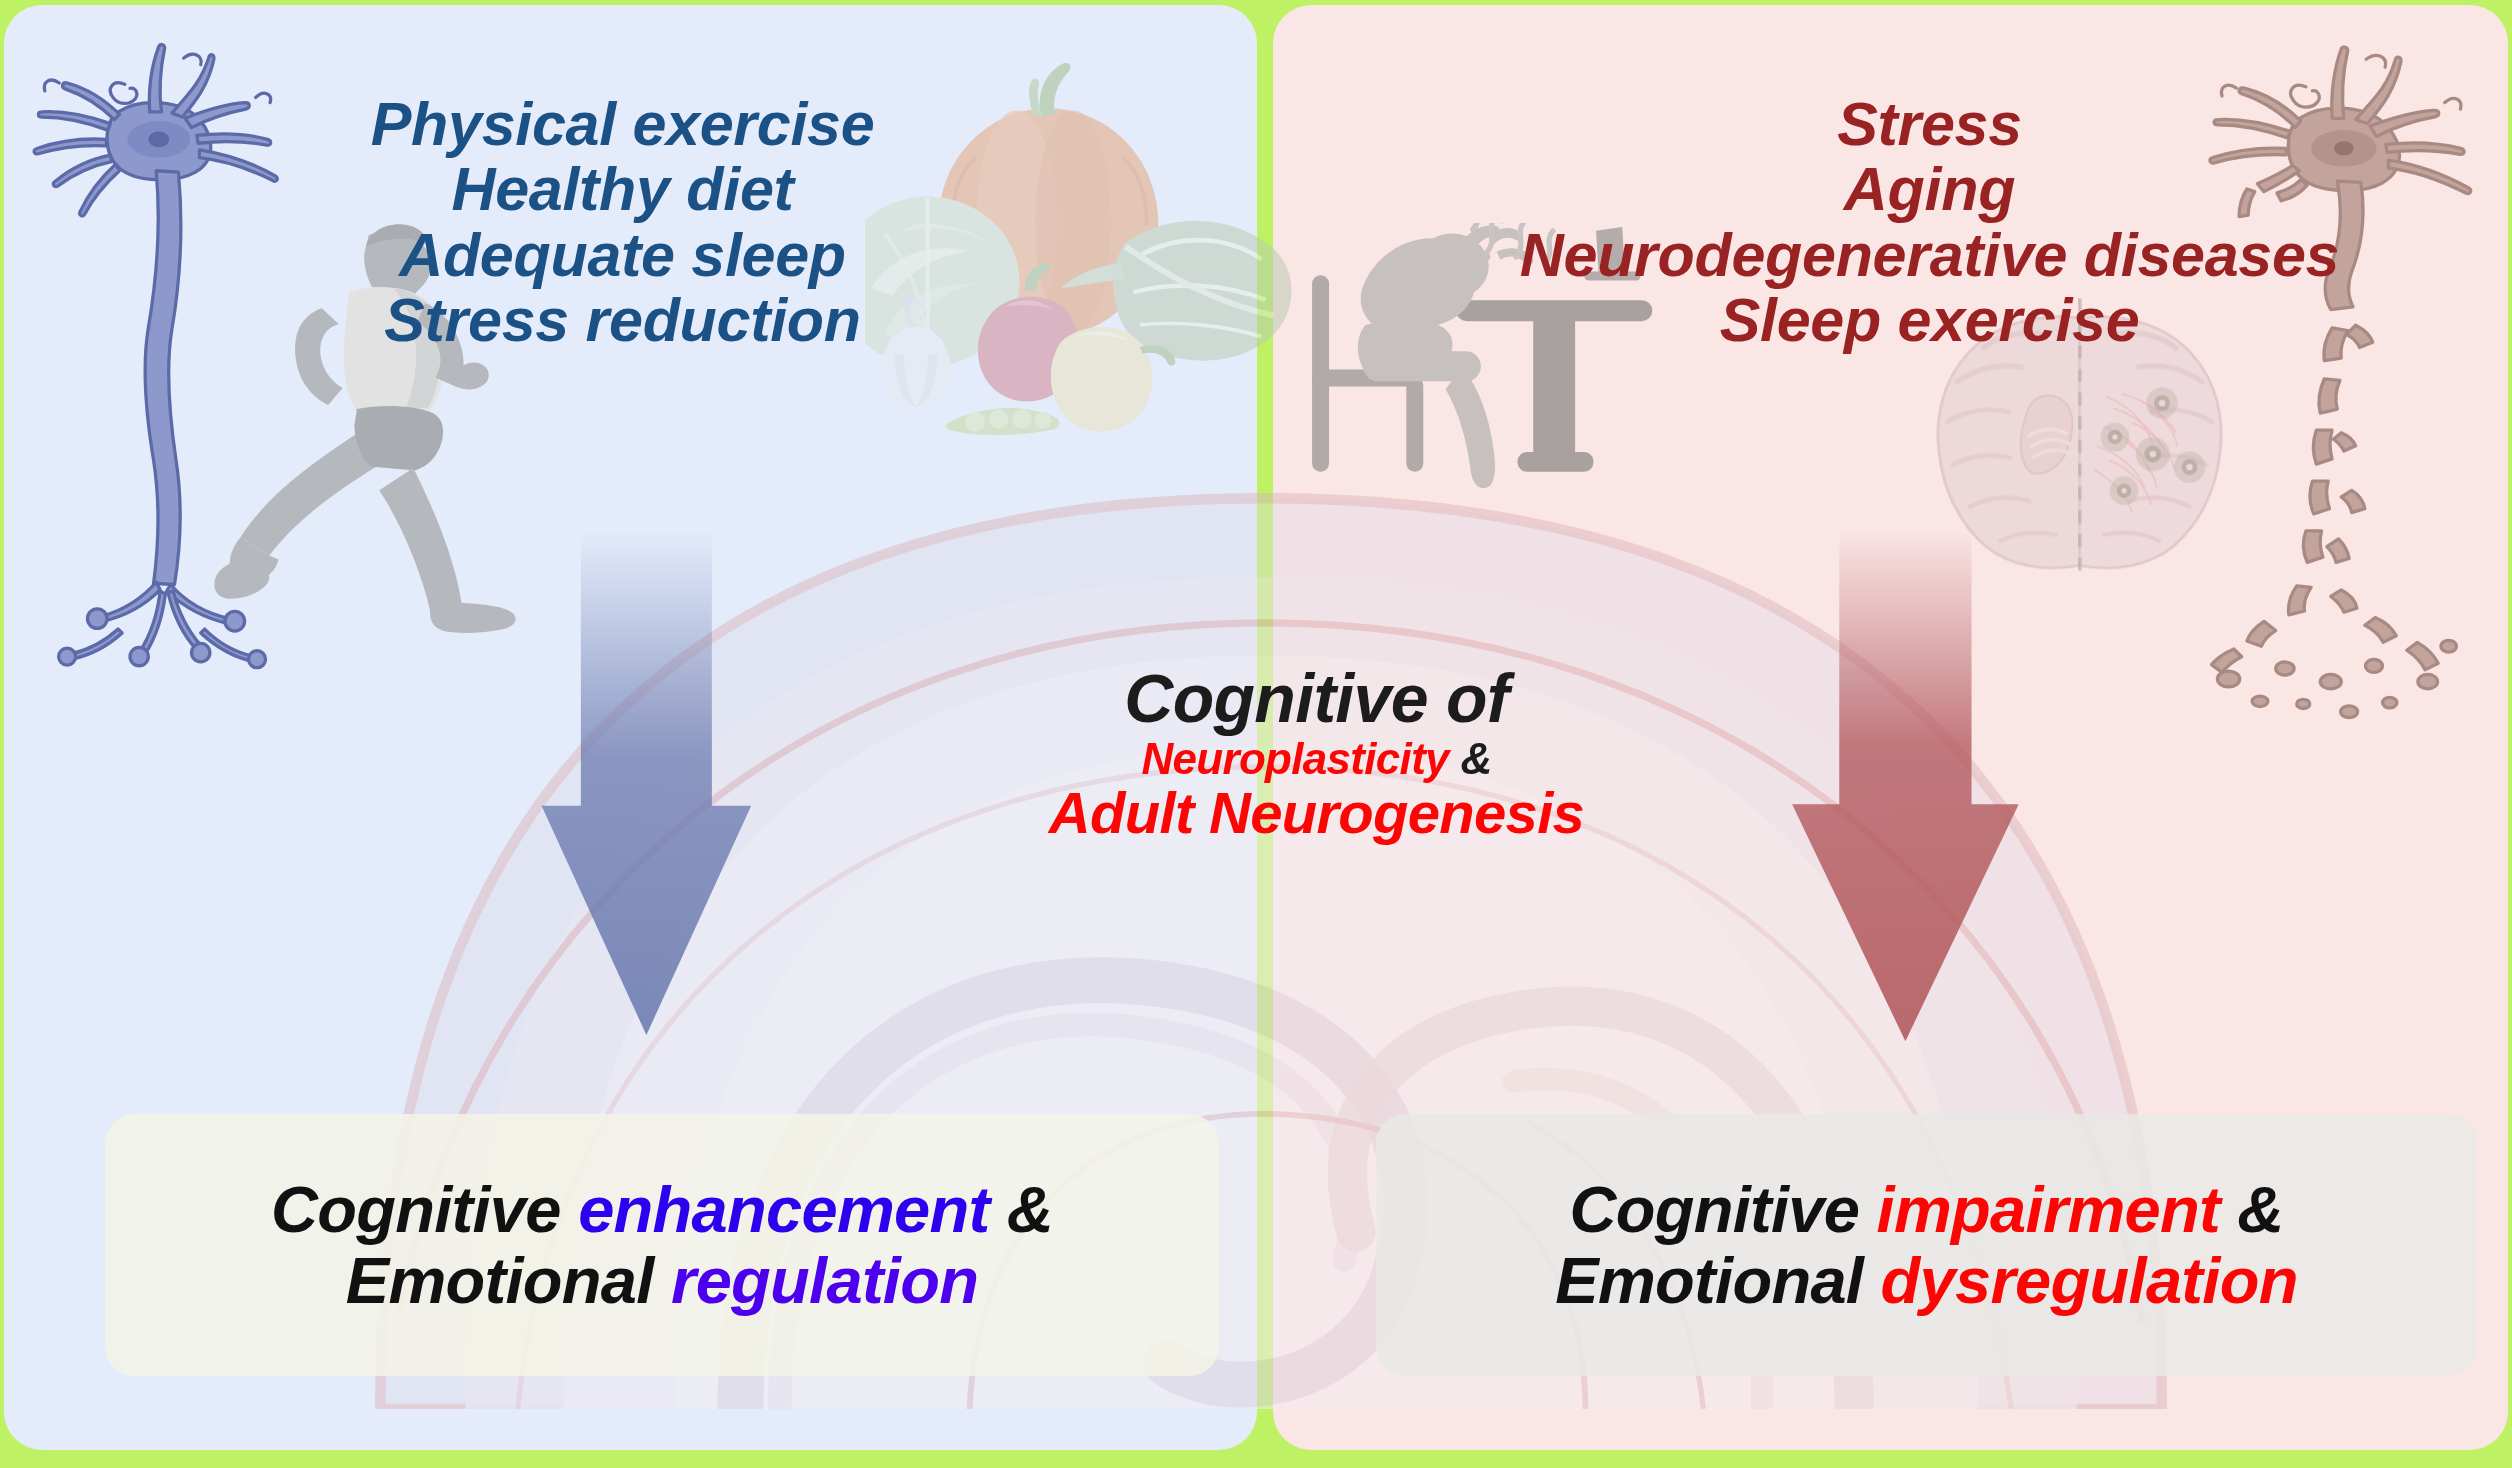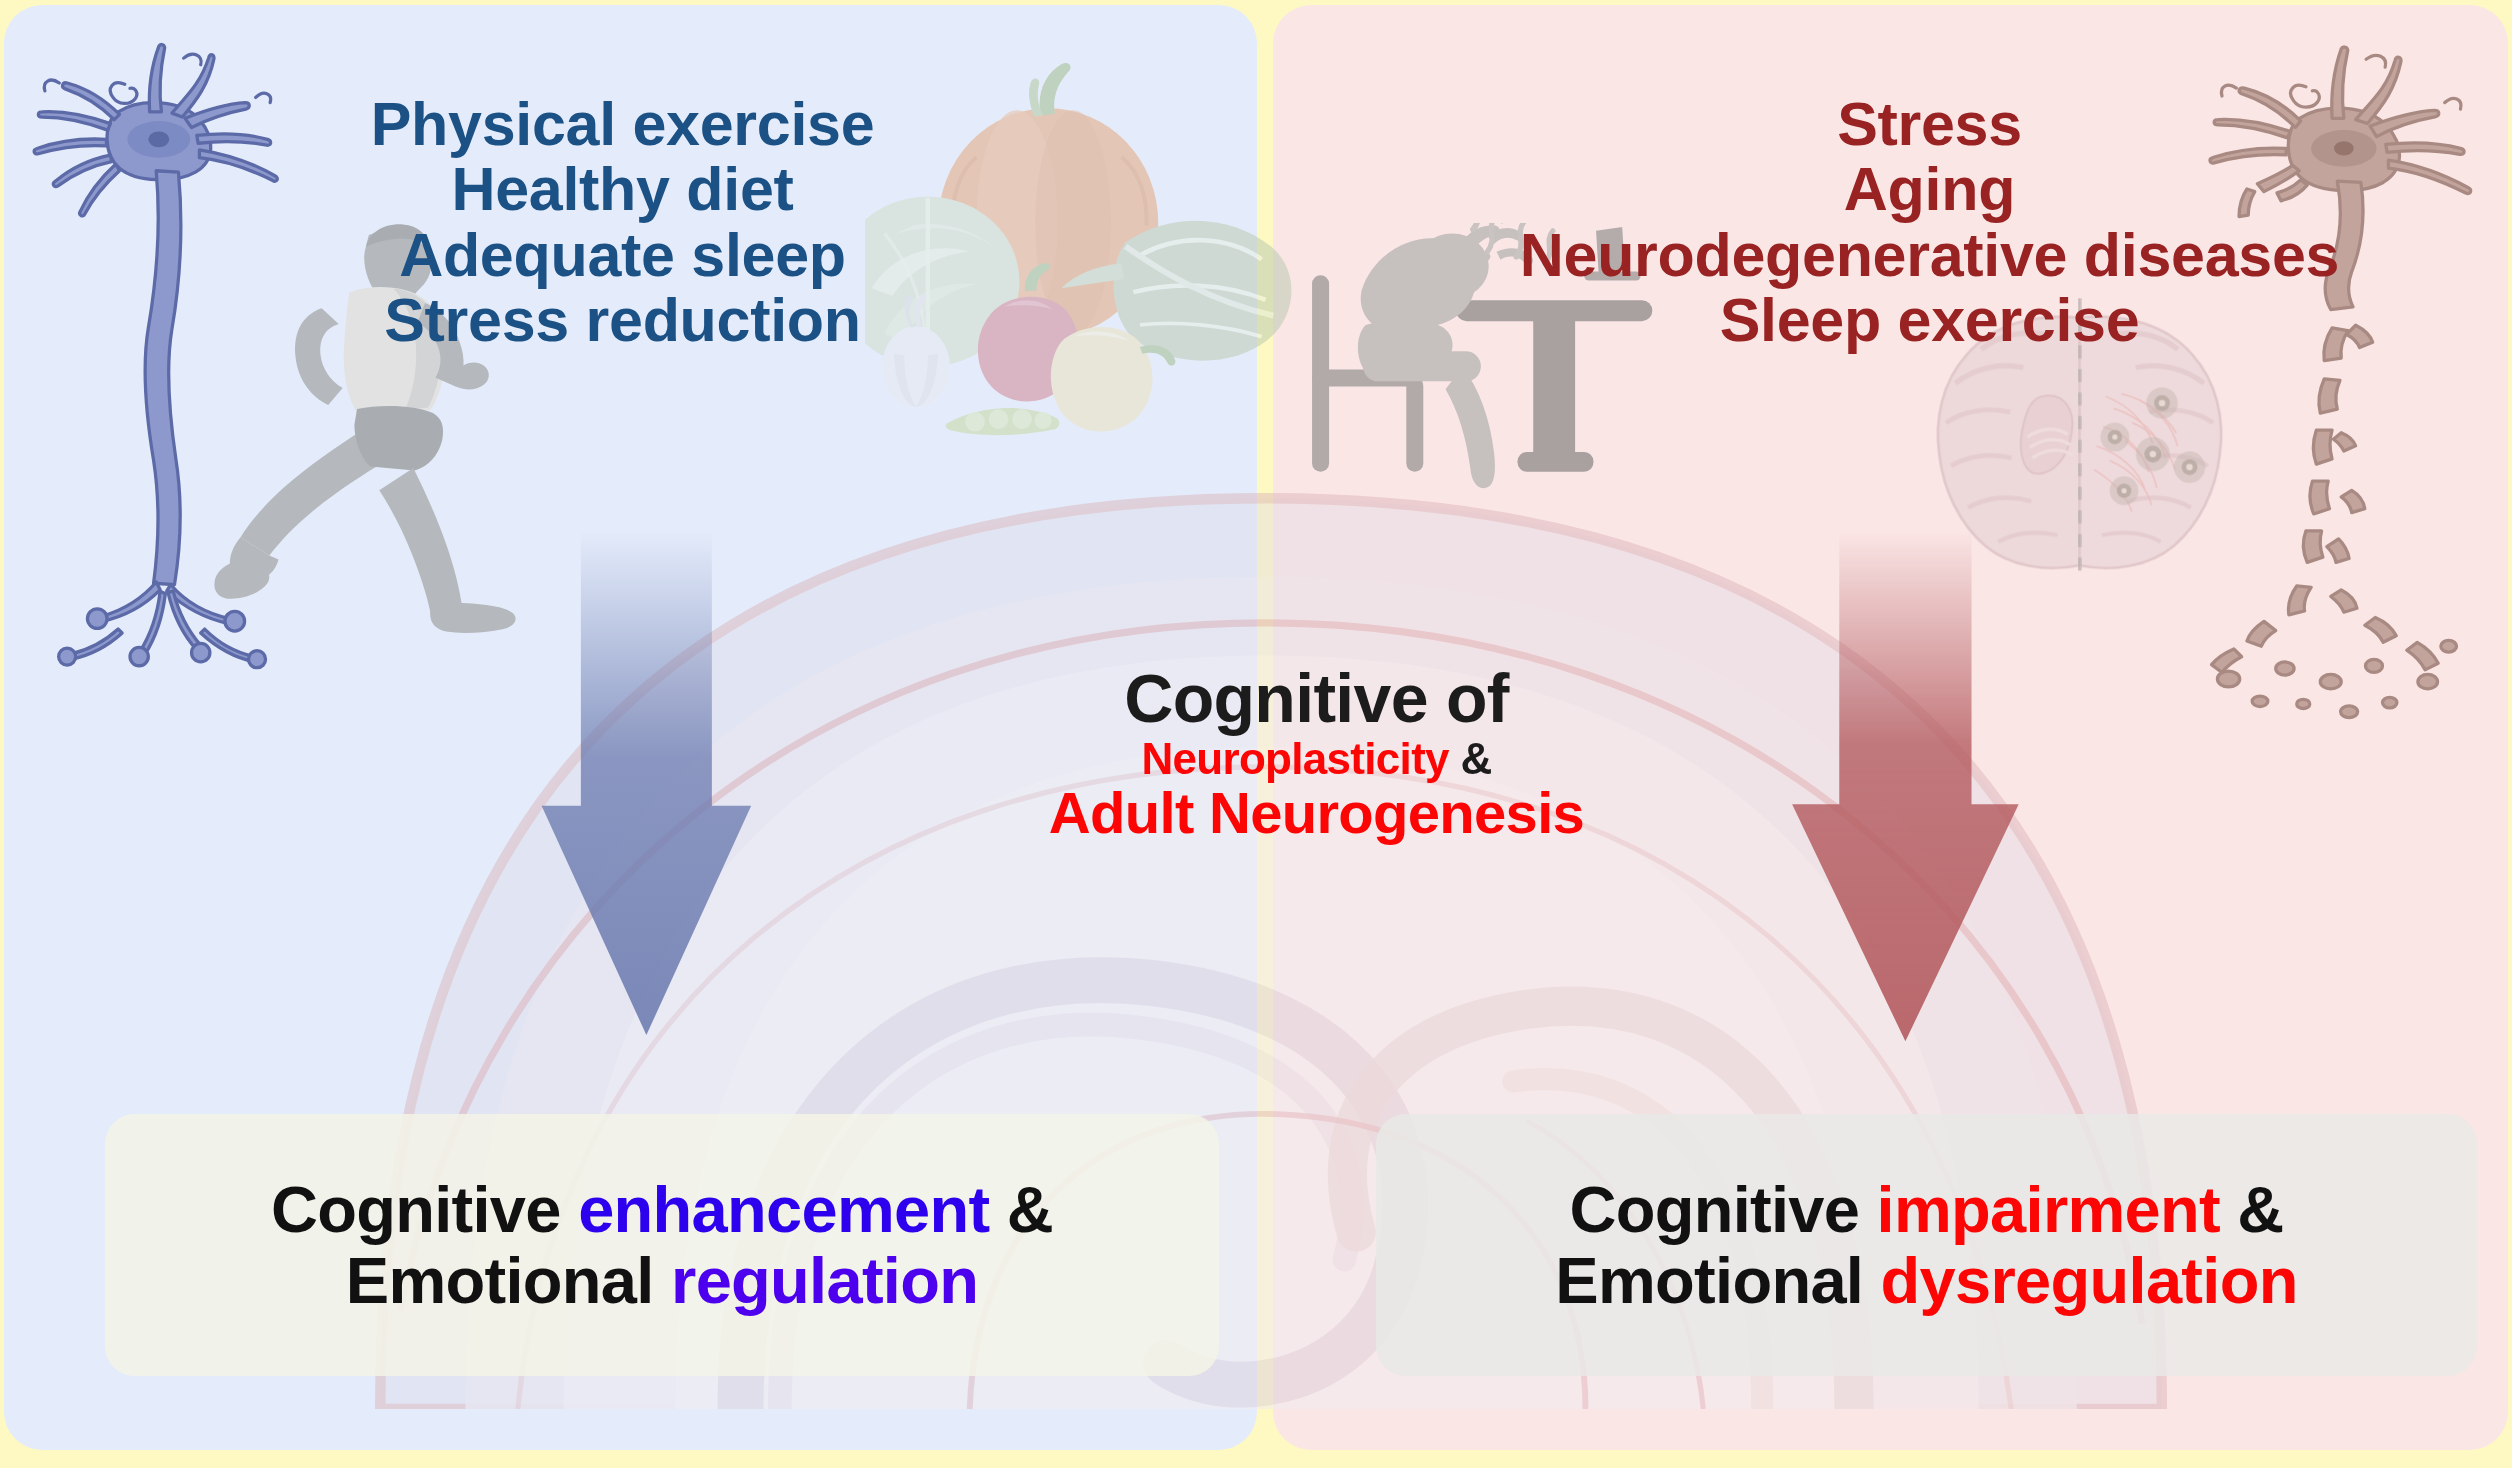--- a/index.html
+++ b/index.html
@@ -1,21 +1,21 @@
 <!DOCTYPE html>
 <html style="font-size:10.5px"><head>
 <meta charset="utf-8">
 <title>Neuroplasticity Graphical Abstract</title>
 <style>
   html,body{margin:0;padding:0;background:#ffffff;}
   body{
     width:2512px;height:1468px;position:relative;overflow:hidden;
     font-family:"Liberation Sans","DejaVu Sans",sans-serif;
   }
-  #stage{position:absolute;inset:0;background:#fef9c3;}
+  #stage{position:absolute;inset:0;background:#bef264;font-style:italic;}
 
   
   .panel{position:absolute;top:5.2px;height:1445px;border-radius:38px;}
   #panel-left{left:3.9px;width:1253px;background:#e4ecfb;}
   #panel-right{left:1273px;width:1235px;background:#fbe6e6;}
 
   
   #hippo-wrap{position:absolute;left:282px;top:459px;width:1965px;height:950px;
               pointer-events:none;}
   #hippo-wrap svg{width:100%;height:100%;display:block;}

